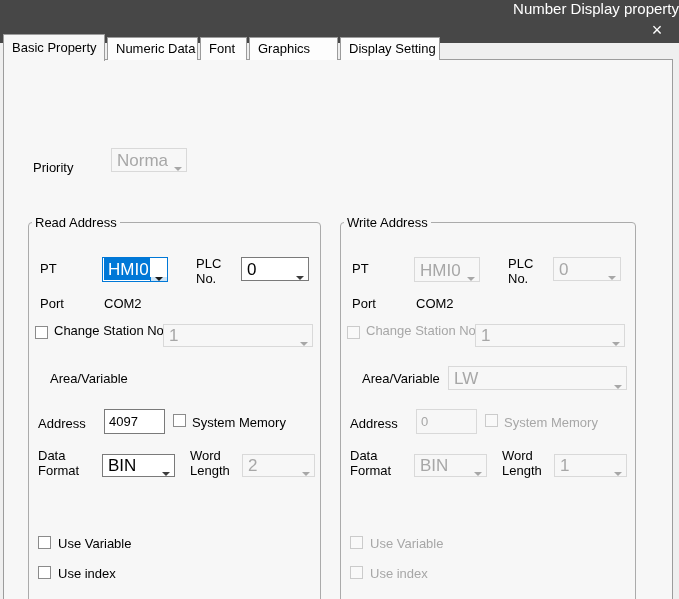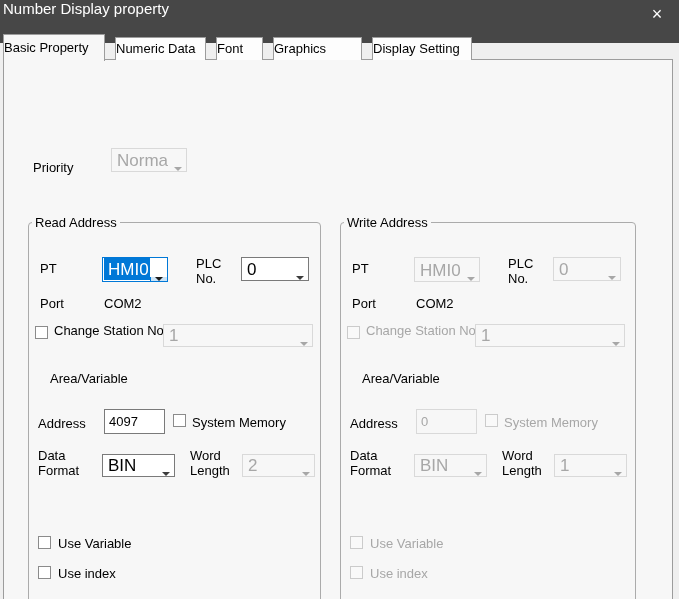--- a/index.html
+++ b/index.html
@@ -8,37 +8,37 @@
     font-family:"Liberation Sans", sans-serif;
     background:#efefef;
     position:relative;
     font-size:13px;
     color:#000;
   }
   
   .titlebar {
     position:absolute; left:0; top:0; width:679px; height:43px;
     background:#474747; color:#fff;
-    display:flex; align-items:flex-start;
+    display:flex; align-items:flex-end;flex-direction:column;
   }
   .titlebar .title { padding-left:3px; font-size:15px; }
   .titlebar .close {
     margin-left:auto; width:44px; height:29px;
     display:flex; align-items:center; justify-content:center;
     font-size:18px; font-weight:300; color:#fff; cursor:default;
   }
   
   .tabs {
     position:absolute; left:3px; top:33px; height:27px;
     display:flex; align-items:flex-end; z-index:3;
   }
   .tab {
     background:#fdfdfd; border:1px solid #9c9c9c; border-bottom:none;
-    height:23px; line-height:22px; 
-    margin-right:10px; white-space:nowrap; overflow:hidden;
+    height:23px; line-height:22px; padding-left:8px;
+    margin-right:2px; white-space:nowrap; overflow:hidden;
   }
   .tab.active {
     height:27px; line-height:25px; background:#f7f7f7;
     margin-bottom:-1px; z-index:4; position:relative;
   }
   .tab-w1{width:102px}.tab-w2{width:91px}.tab-w3{width:47px}.tab-w4{width:89px}.tab-w5{width:100px}
   
   .tabpage {
     position:absolute; left:3px; top:59px; width:670px; height:540px;
     background:#f7f7f7; border:1px solid #9c9c9c; border-bottom:none;
@@ -217,20 +217,26 @@
     <span class="cb disabled pos-cs-cb"></span>
     <span class="lbl gray pos-cs-lbl">Change Station No.</span>
     <div class="combo disabled pos-cs-combo">
       <span class="txt">1</span>
       <span class="btn">
           <span class="arr"></span>
         </span>
     </div>
 
     <span class="lbl pos-area-lbl">Area/Variable</span>
+    <div class="combo disabled pos-area-combo">
+      <span class="txt">LW</span>
+      <span class="btn">
+          <span class="arr"></span>
+        </span>
+    </div>
 
     <span class="lbl pos-addr-lbl">Address</span>
     <input class="tin disabled pos-addr-in" disabled="" value="0" style="">
     <span class="cb disabled pos-sysmem-cb"></span>
     <span class="lbl gray pos-sysmem-lbl">System Memory</span>
 
     <span class="lbl pos-df-lbl">Data Format</span>
     <div class="combo disabled pos-df-combo">
       <span class="txt">BIN</span>
       <span class="btn">

